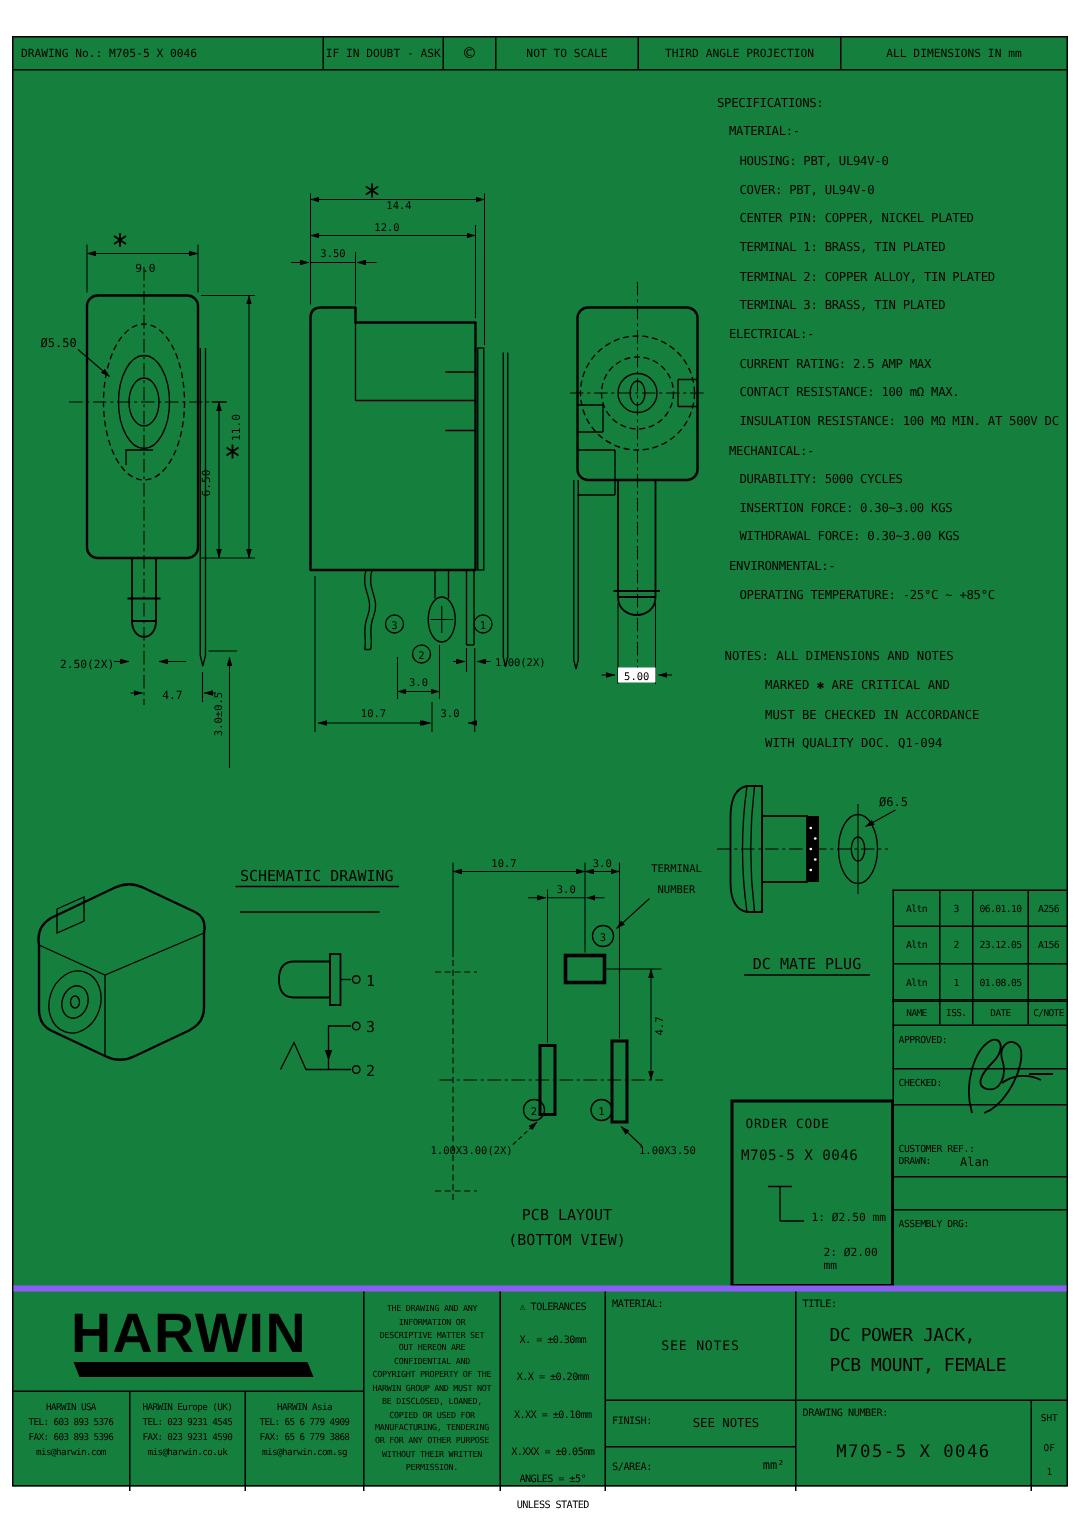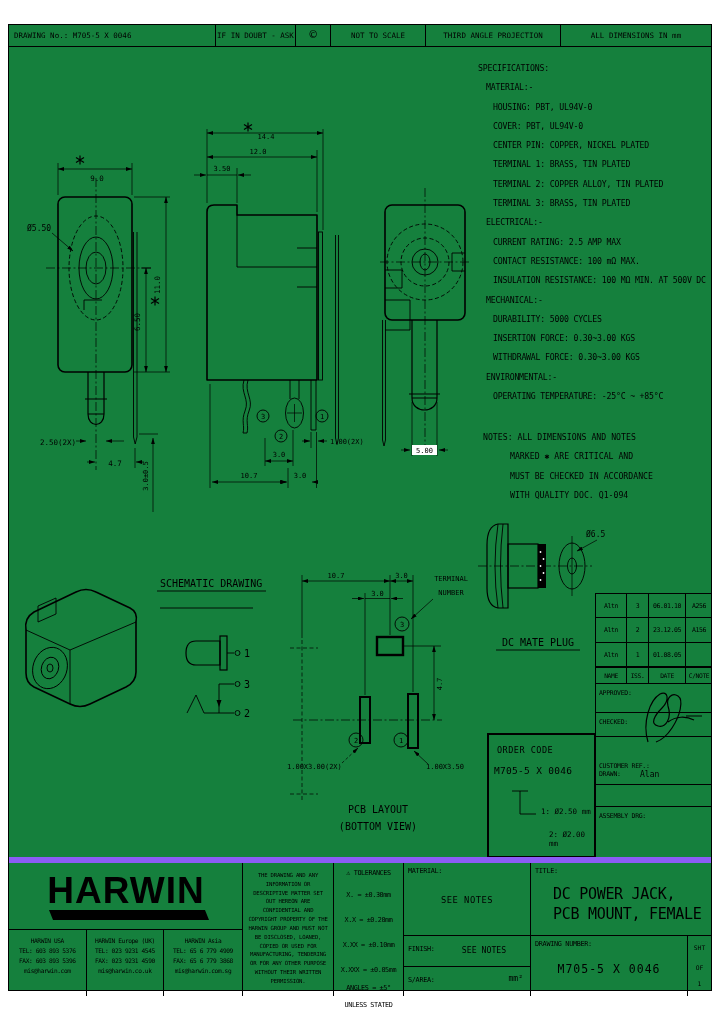--- a/index.html
+++ b/index.html
@@ -41,21 +41,21 @@
   .revhead>div:last-child{border-right:none;}
   .scell{position:absolute;left:586px;width:116px;border-left:1px solid #000;border-bottom:1px solid #000;font-size:6.5px;}
   .scell .lab{position:absolute;left:3px;top:5px;letter-spacing:-0.3px;}
   .scell .val{position:absolute;left:44px;top:5px;font-size:8px;}
   .order{position:absolute;left:478px;top:686px;width:109px;height:125px;border:2px solid #000;font-size:8px;}
   .order .olab{position:absolute;left:8px;top:10px;font-size:8.5px;letter-spacing:0.5px;}
   .order .ocode{position:absolute;left:5px;top:30px;font-size:9.5px;letter-spacing:0.3px;}
   .order .opt1{position:absolute;left:52px;top:72px;font-size:7.5px;}
   .order .opt2{position:absolute;left:60px;top:95px;font-size:7.5px;}
   
-  .footer{position:relative;height:133px;border-top:6px solid #8b5cf6;font-family:"DejaVu Sans Mono",monospace;}
+  .footer{position:relative;height:133px;border-top:4px solid #8b5cf6;font-family:"DejaVu Sans Mono",monospace;}
   .fcolA{position:absolute;left:0;top:0;width:234px;height:133px;border-right:1px solid #000;}
   .flogo{position:relative;height:67px;border-bottom:1px solid #000;}
   .foffices{position:absolute;top:67px;left:0;width:233px;height:66px;display:flex;}
   .office{width:77.6px;border-right:1px solid #000;text-align:center;font-size:6.2px;line-height:1.6;padding-top:6px;letter-spacing:-0.4px;white-space:nowrap;overflow:hidden;}
   .office:last-child{border-right:none;}
   .flegal{position:absolute;left:234px;top:0;width:91px;height:133px;border-right:1px solid #000;font-size:5.6px;line-height:1.58;text-align:center;padding:8px 5px;letter-spacing:-0.2px;}
   .ftol{position:absolute;left:325px;top:0;width:70px;height:133px;border-right:1px solid #000;font-size:6.8px;text-align:center;padding-top:6px;letter-spacing:-0.4px;}
   .ftol .trow{margin-bottom:7px;}
   .ftol .tline{line-height:13px;margin-top:12px;}
   .ftol .tang{margin-top:7px;}
@@ -64,21 +64,21 @@
   .fmat .m1{position:relative;height:73px;border-bottom:1px solid #000;}
   .fmat .m2{position:relative;height:31px;border-bottom:1px solid #000;}
   .fmat .m3{position:relative;height:28px;}
   .slab{position:absolute;left:4px;top:4px;font-size:6.8px;letter-spacing:-0.3px;}
   .m1 .mval{position:absolute;left:0;right:0;top:32px;text-align:center;font-size:8.8px;letter-spacing:0.5px;}
   .m2 .mval{position:absolute;left:34px;right:0;top:9px;text-align:center;font-size:8.2px;}
   .m3 .munit{position:absolute;right:7px;top:7px;font-size:8px;}
   .m2 .slab{top:9px;}  .m3 .slab{top:9px;}
   .fcolE{position:absolute;left:522px;top:0;width:180px;height:133px;}
   .ftitle{position:relative;height:73px;border-bottom:1px solid #000;}
-  .ftitle .tl{position:absolute;left:22px;font-size:15px;letter-spacing:-0.3px;}
+  .ftitle .tl{position:absolute;left:22px;font-size:12px;letter-spacing:-0.3px;}
   .fnum{position:absolute;left:0;top:73px;width:157px;height:60px;border-right:1px solid #000;}
   .fnum .dval{position:absolute;left:0;right:0;top:26px;text-align:center;font-size:11.5px;letter-spacing:1px;}
   .fsht{position:absolute;left:157px;top:73px;width:23px;height:60px;text-align:center;font-size:6.3px;}
   .fsht div{position:absolute;width:100%;}
 </style>
 </head>
 <body>
 
 <div class="frame cad">
 

